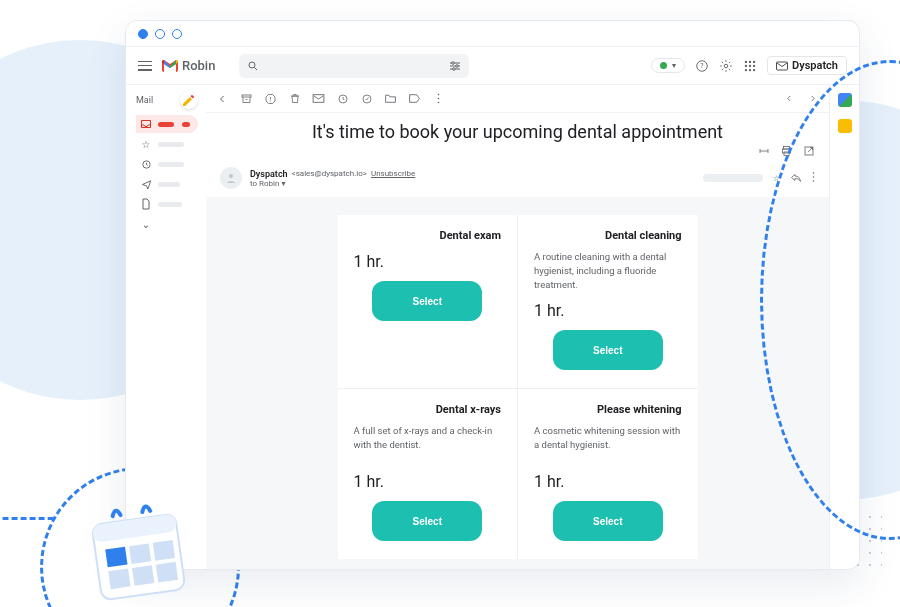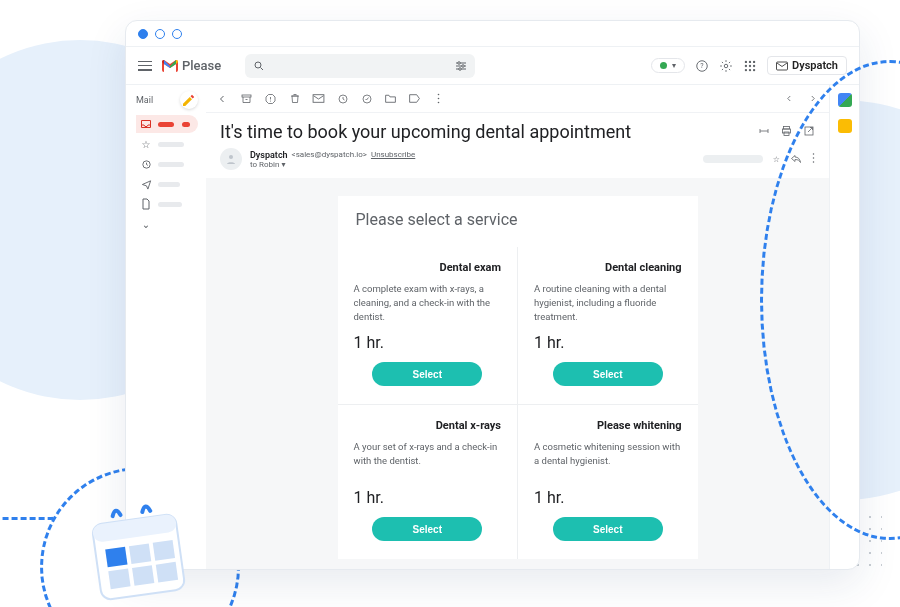--- a/index.html
+++ b/index.html
@@ -106,41 +106,41 @@
   .nav-item.sel .nav-ic{ color:#d93025;}
   .skel{ height:5px; border-radius:3px; background:#e8eaed;}
 
   
   .main { flex:1; display:flex; flex-direction:column; overflow:hidden;}
   .toolbar{ height:28px; display:flex; align-items:center; gap:11px; padding:0 10px; color:#5f6368; font-size:10px; border-bottom:1px solid #f0f2f5;}
   .toolbar .grow{flex:1;}
   .tic{width:13px;height:13px;display:flex;align-items:center;justify-content:center;}
   .tic svg{display:block;}
 
-  .subject-row{ padding: 8px 14px 4px; display:flex; align-items:center;}
+  .subject-row{ padding: 8px 14px 4px; display:flex; align-items:center;flex-direction:column;}
   .subject{ font-size:18px; color:#202124; font-weight:400;}
   .subject-actions{ margin-left:auto; display:flex; gap:10px; color:#5f6368;}
 
   .sender-row{ display:flex; align-items:center; gap:8px; padding: 2px 14px 8px; font-size:8px; color:#5f6368;}
   .avatar{ width:22px; height:22px; border-radius:50%; background:#eceff1; display:flex; align-items:center; justify-content:center;}
   .sender-name{ color:#202124; font-weight:600; font-size:9px;}
   .sender-meta{ display:flex; gap:4px; align-items:center;}
   .sender-actions{margin-left:auto; display:flex; gap:10px; align-items:center;}
   .ad-pill{ width:60px; height:8px; border-radius:4px; background:#eceff1;}
 
   .email-body{ flex:1; background:#f6f7f8; padding: 18px 0; overflow:hidden;}
   .services-panel{ width:360px; margin: 0 auto; background:#fff;}
   .panel-head{ padding: 14px 18px 18px; font-size:16px; color:#5f6368; font-weight:400;}
   .cards{ display:grid; grid-template-columns:1fr 1fr; gap:1px; background:#edeff1;}
   .card{ background:#fff; padding:14px 16px 18px;}
   .card-title{ font-size:11px; font-weight:700; color:#202124; margin-bottom:8px;text-align:right;}
   .card-desc{ font-size:9.5px; color:#5f6368; line-height:1.45; min-height:38px;}
   .card-dur{ font-size:16px; color:#202124; margin-top:10px; margin-bottom:10px;}
   .select-btn{
-    display:block; width:110px; height:24px; margin:0 auto;
+    display:block; width:110px; height:40px; margin:0 auto;
     border:none; border-radius:12px; background:#1dbfb0; color:#fff;
     font-size:10px; font-weight:600; cursor:pointer;
   }
 
   
   .sidepanel{ width:30px; border-left:1px solid #eef1f4; display:flex; flex-direction:column; align-items:center; padding-top:8px; gap:12px;}
   .sp-ic{ width:14px; height:14px; border-radius:3px; }
   .sp1{ background: linear-gradient(135deg,#4285f4 50%,#34a853 50%);}
 </style>
 </head>
@@ -184,21 +184,21 @@
     <div class="gmail-logo">
       <span class="m-icon">
         <svg width="16" height="12" viewBox="0 0 16 12">
             <path d="M0 2v8a2 2 0 0 0 2 2V4l6 4 6-4v8a2 2 0 0 0 2-2V2a2 2 0 0 0-2-2l-6 4L2 0A2 2 0 0 0 0 2z" fill="#ea4335"></path>
             <path d="M2 0v12h0V4l6 4V6L2 0z" fill="#4285f4"></path>
             <path d="M14 0v12V4L8 8V6l6-6z" fill="#34a853"></path>
             <path d="M0 2a2 2 0 0 1 2-2v4L0 2z" fill="#c5221f"></path>
             <path d="M16 2a2 2 0 0 0-2-2v4l2-2z" fill="#fbbc04"></path>
           </svg>
       </span>
-      <span>Please</span>
+      <span>Robin</span>
     </div>
     <div class="search-bar">
       <svg width="12" height="12" viewBox="0 0 24 24">
           <circle cx="10" cy="10" r="6" fill="none" stroke="#5f6368" stroke-width="2"></circle>
           <line x1="15" y1="15" x2="20" y2="20" stroke="#5f6368" stroke-width="2"></line>
         </svg>
       <svg class="tuner" width="12" height="10" viewBox="0 0 24 20">
           <line x1="2" y1="4" x2="22" y2="4" stroke="#5f6368" stroke-width="2"></line>
           <line x1="2" y1="10" x2="22" y2="10" stroke="#5f6368" stroke-width="2"></line>
           <line x1="2" y1="16" x2="22" y2="16" stroke="#5f6368" stroke-width="2"></line>
@@ -422,37 +422,35 @@
           <span><svg width="3" height="12" viewBox="0 0 6 24">
                 <circle cx="3" cy="4" r="1.5" fill="#5f6368"></circle>
                 <circle cx="3" cy="12" r="1.5" fill="#5f6368"></circle>
                 <circle cx="3" cy="20" r="1.5" fill="#5f6368"></circle>
               </svg></span>
         </div>
       </div>
 
       <div class="email-body">
         <div class="services-panel">
-          <div class="panel-head">Please select a service</div>
           <div class="cards" id="cards">
               <div class="card">
                 <div class="card-title">Dental exam</div>
-                <div class="card-desc">A complete exam with x-rays, a cleaning, and a check-in with the dentist.</div>
                 <div class="card-dur">1 hr.</div>
                 <button class="select-btn">Select</button>
               </div>
               <div class="card">
                 <div class="card-title">Dental cleaning</div>
                 <div class="card-desc">A routine cleaning with a dental hygienist, including a fluoride treatment.</div>
                 <div class="card-dur">1 hr.</div>
                 <button class="select-btn">Select</button>
               </div>
               <div class="card">
                 <div class="card-title">Dental x-rays</div>
-                <div class="card-desc">A your set of x-rays and a check-in with the dentist.</div>
+                <div class="card-desc">A full set of x-rays and a check-in with the dentist.</div>
                 <div class="card-dur">1 hr.</div>
                 <button class="select-btn">Select</button>
               </div>
               <div class="card">
                 <div class="card-title">Please whitening</div>
                 <div class="card-desc">A cosmetic whitening session with a dental hygienist.</div>
                 <div class="card-dur">1 hr.</div>
                 <button class="select-btn">Select</button>
               </div>
             </div>

